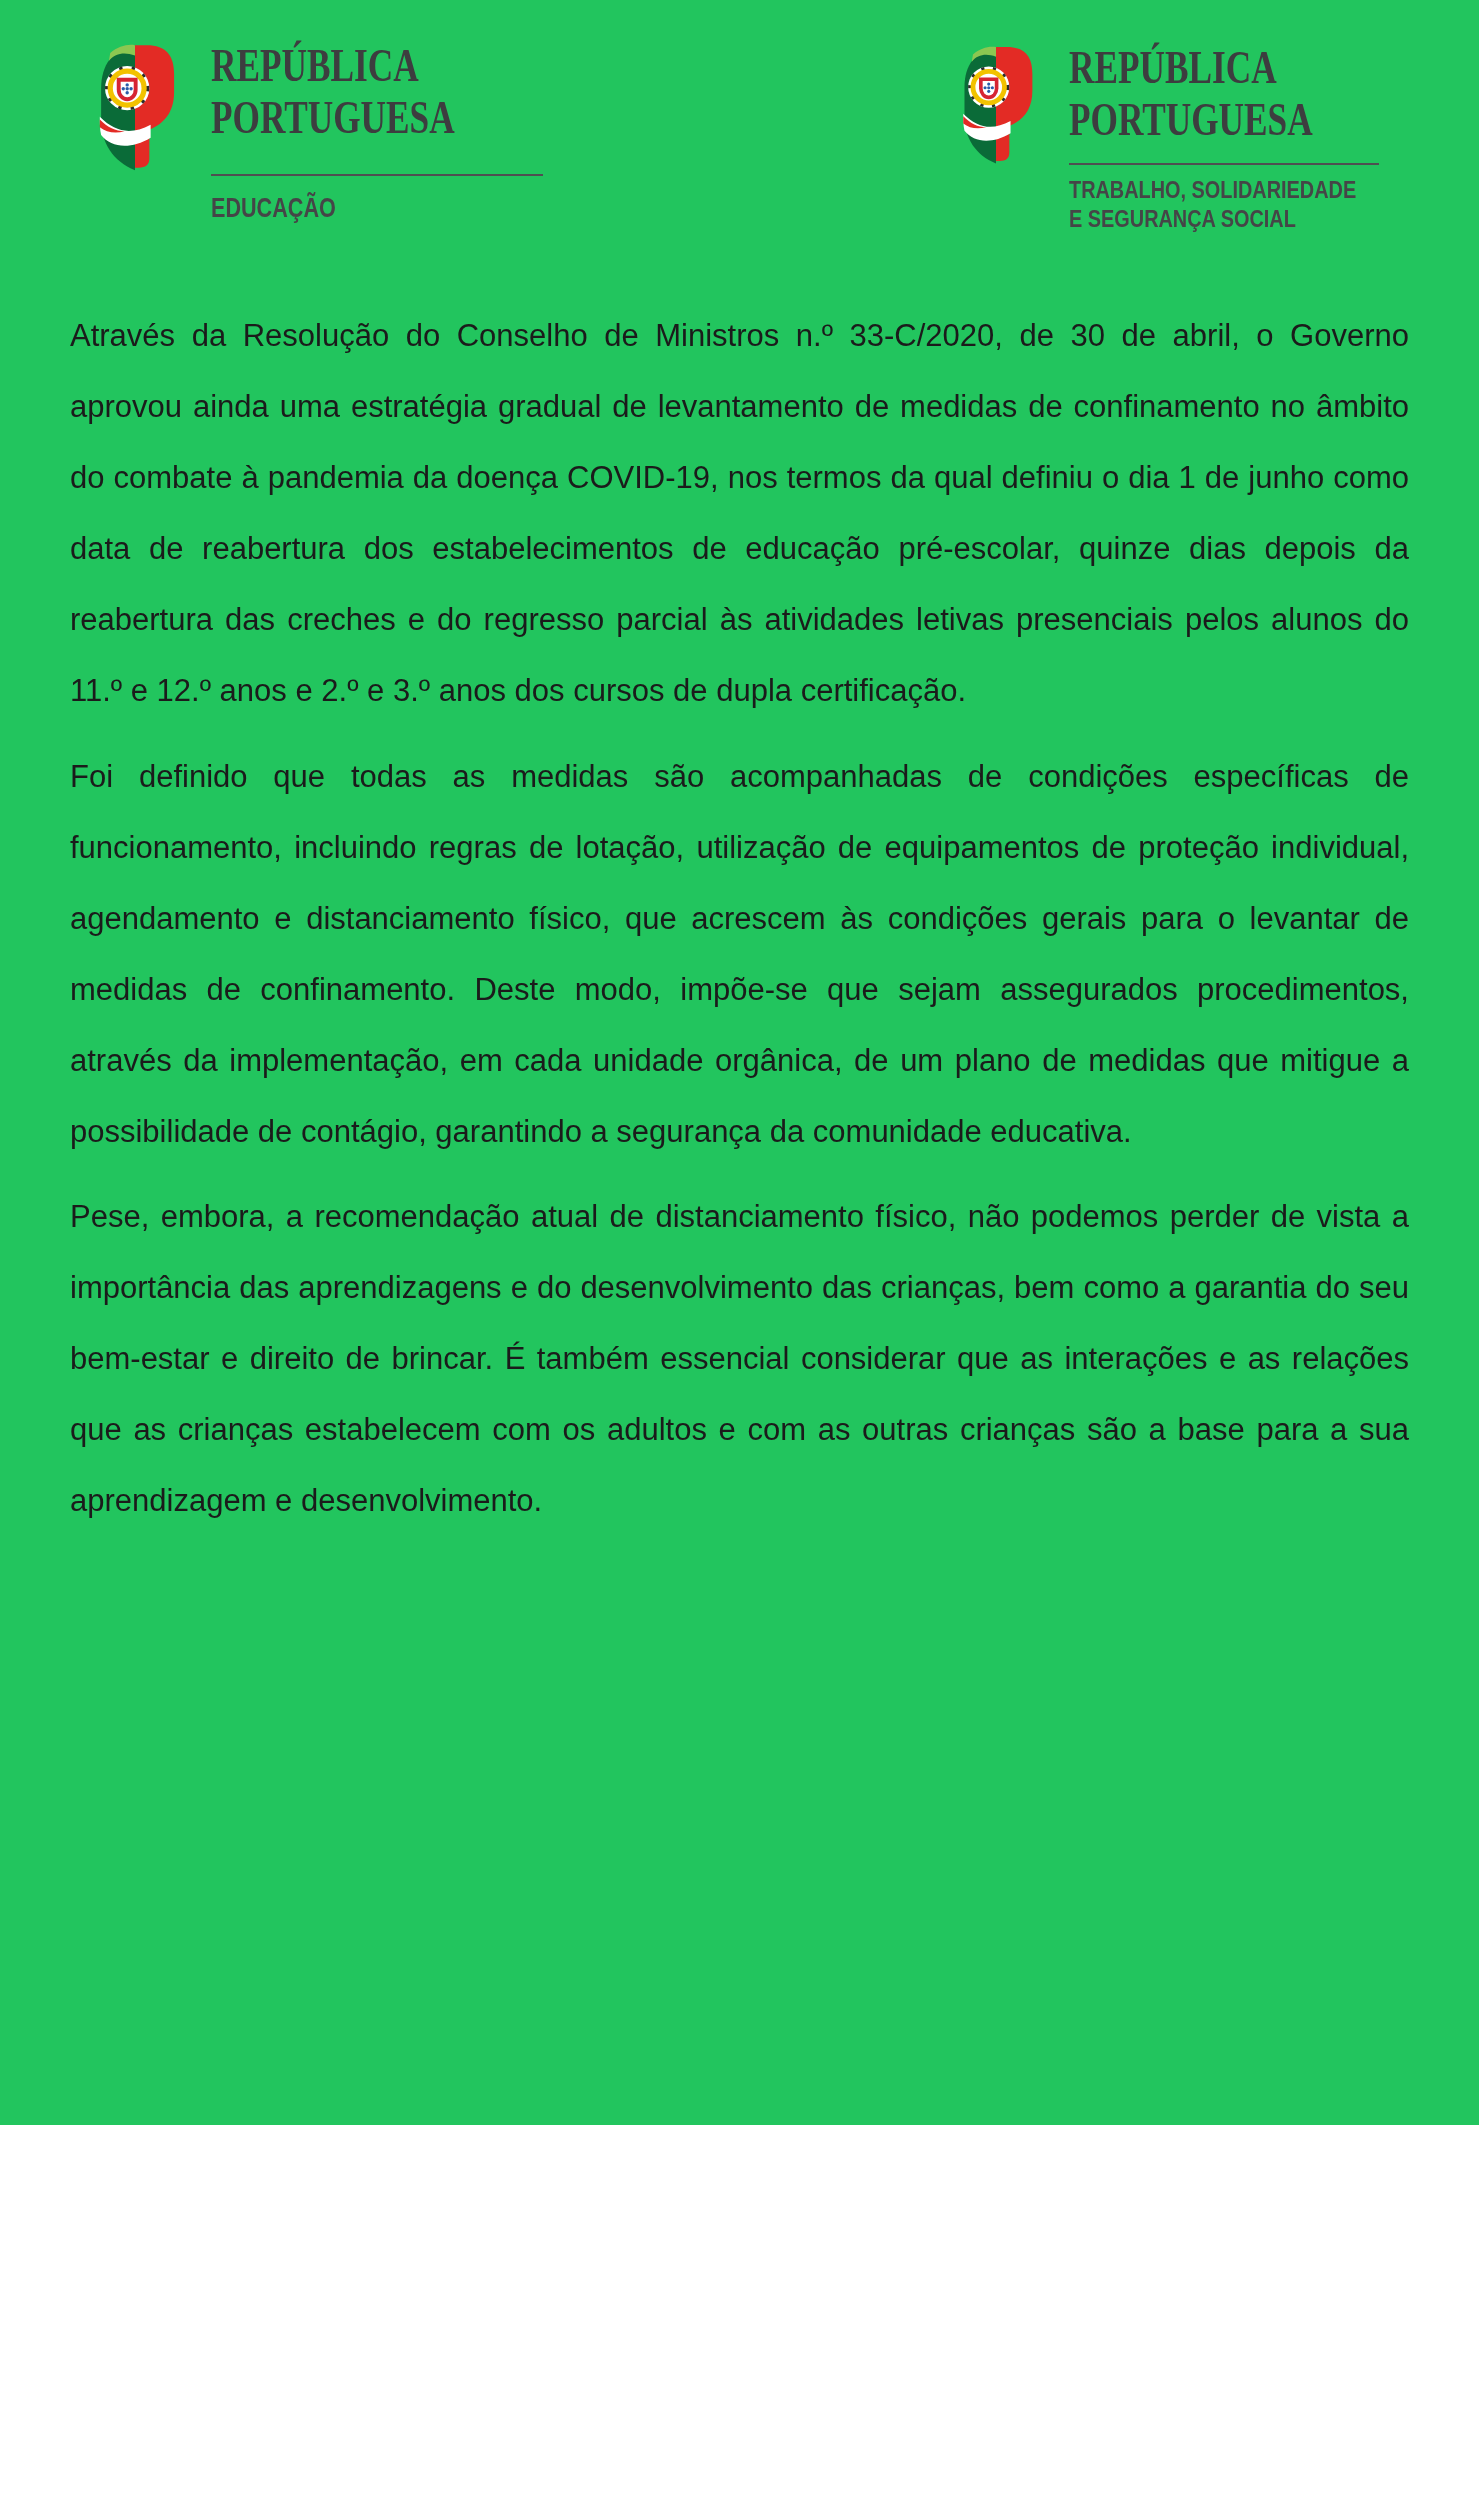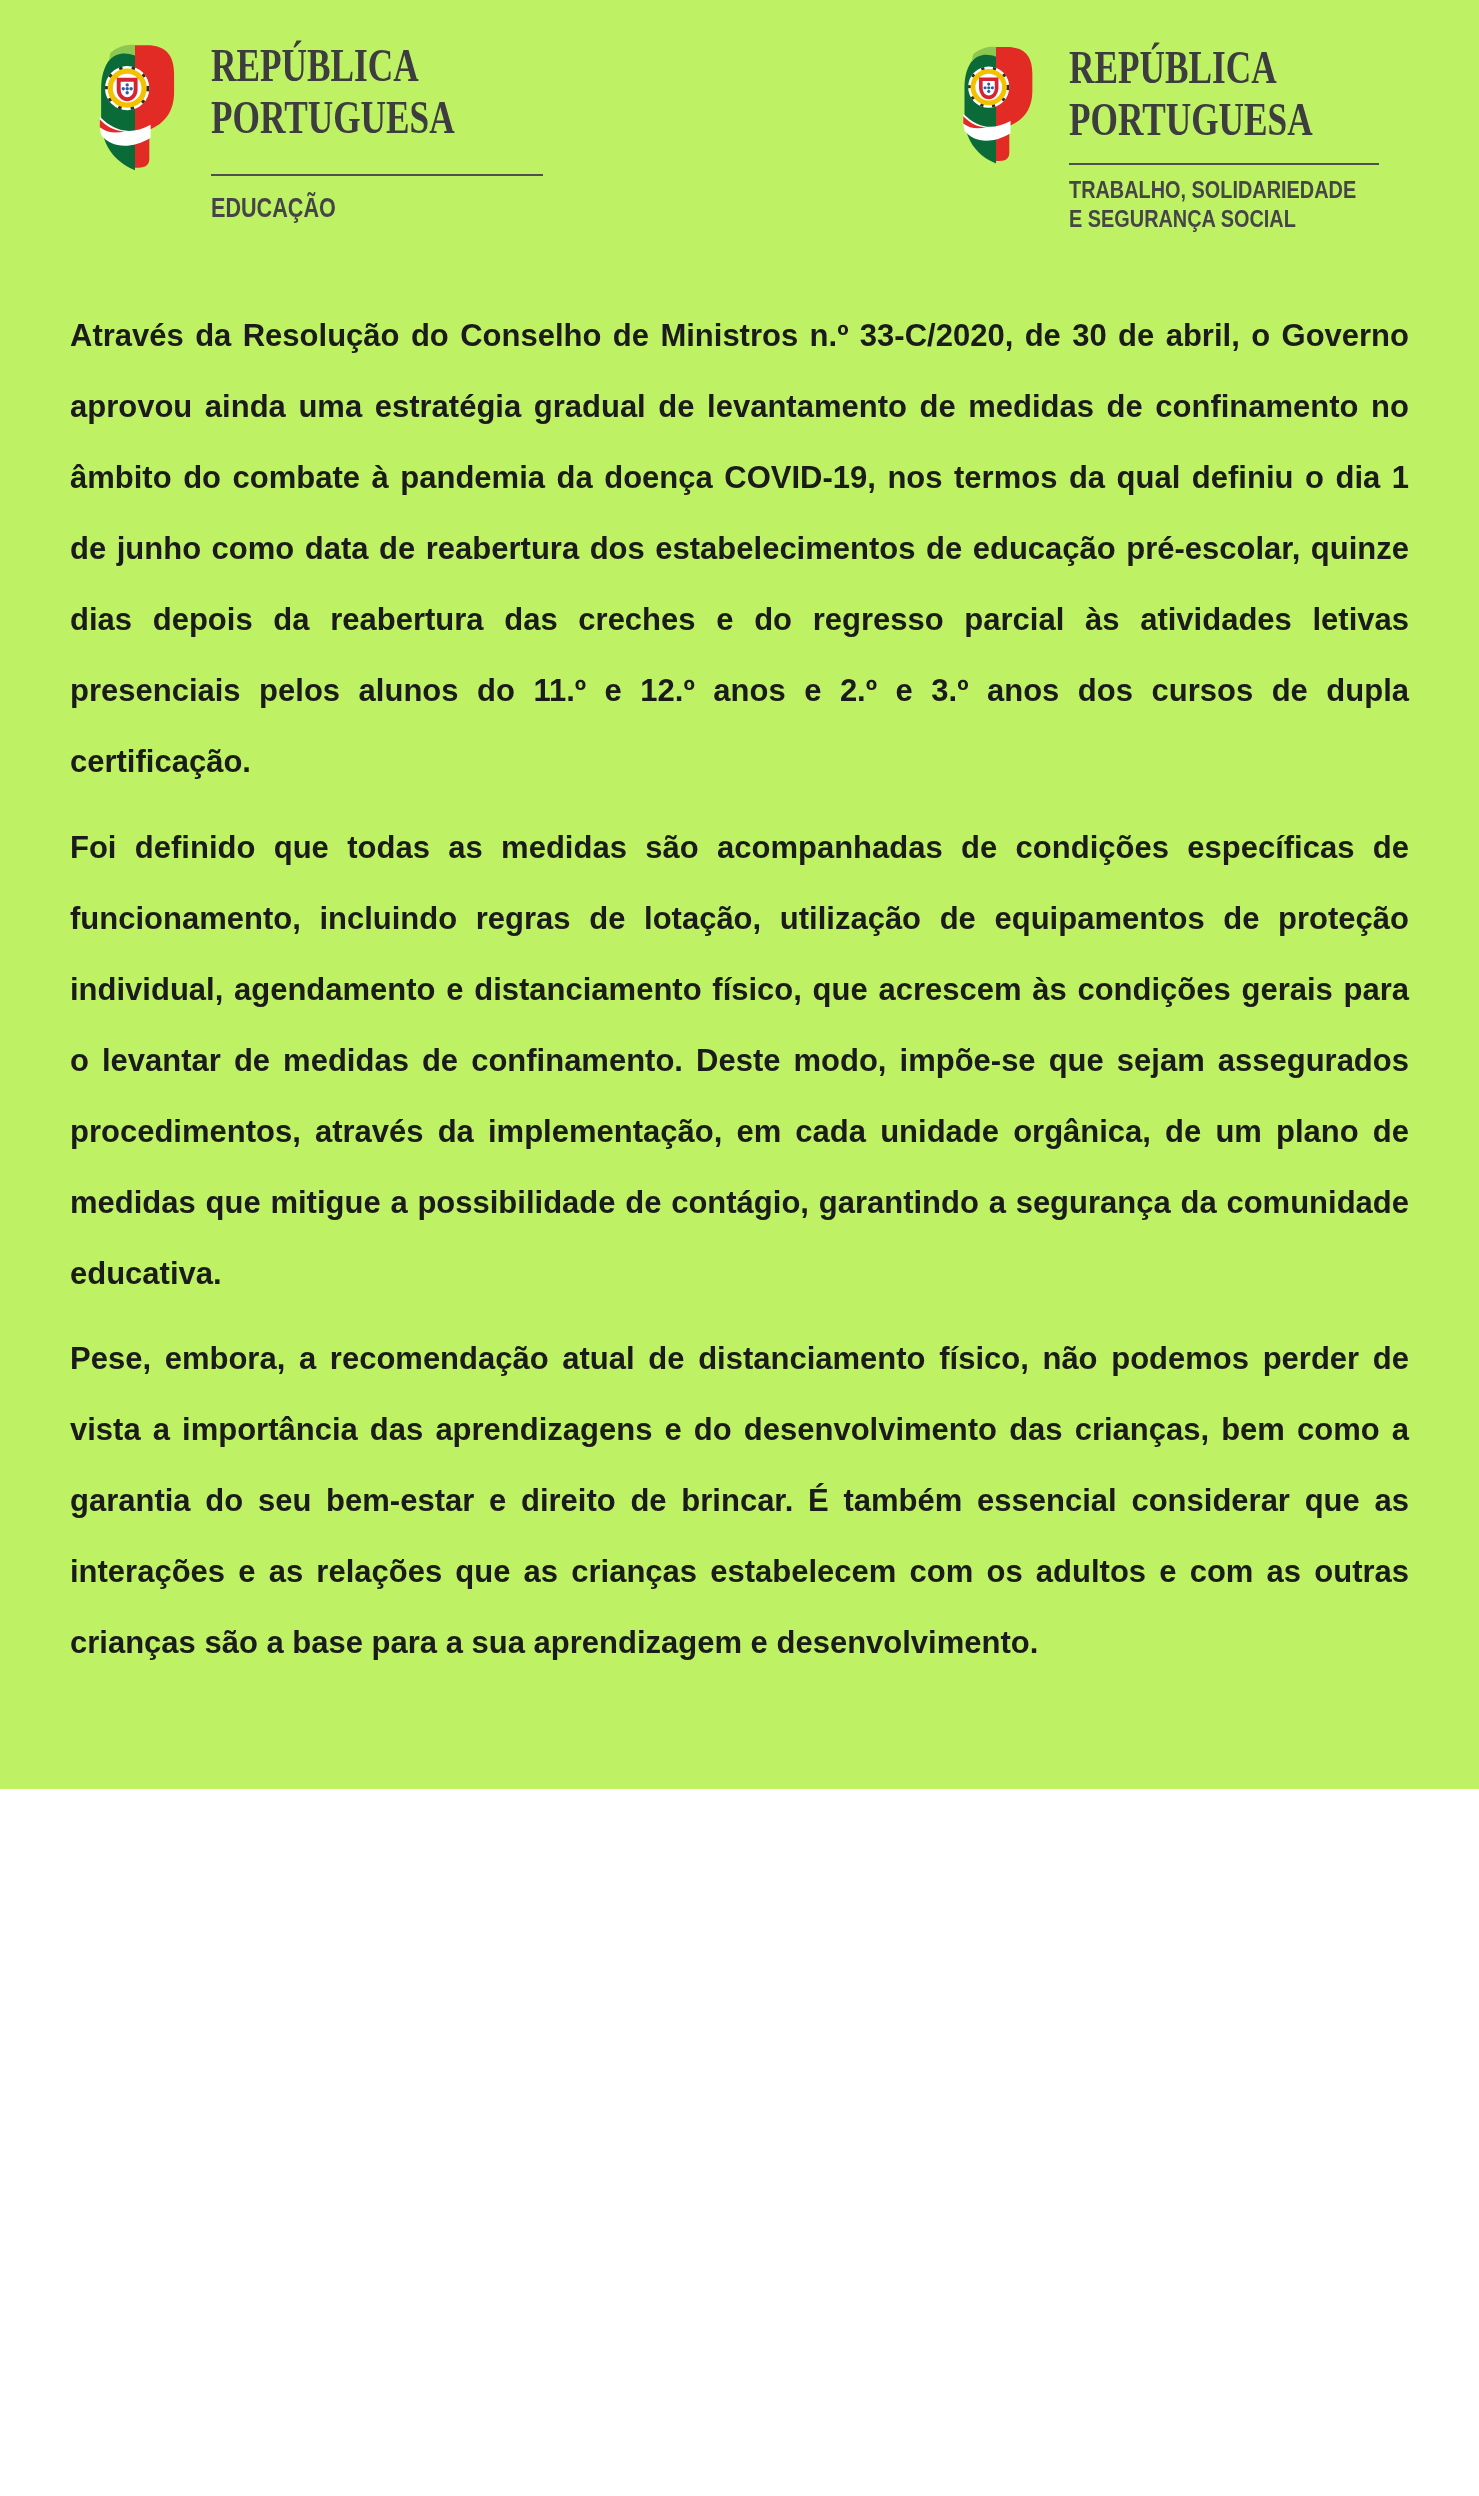--- a/index.html
+++ b/index.html
@@ -1,19 +1,19 @@
 <!DOCTYPE html>
 <html><head>
 <meta charset="utf-8">
 <style>
   html,body{margin:0;padding:0;background:#ffffff;}
   .page{
     position:relative;
-    width:1479px;height:1789px;
-    background:#bef264;
+    width:1479px;height:2125px;
+    background:#22c55e;
     overflow:hidden;
     font-family:"Liberation Sans",sans-serif;
     color:#1b1b1b;
   }
   
   .logo{position:absolute;display:flex;align-items:flex-start;}
   .logo-left{left:92px;top:39px;}
   .logo-right{left:956px;top:41px;}
   .logo-mark{flex:0 0 auto;display:block;}
   .logo-left  .logo-mark{width:86px;height:140px;}
@@ -37,21 +37,21 @@
   }
   .logo-left  .logo-ministry{margin-top:15.6px;font-size:27px;line-height:33px;transform:scaleX(.80);}
   .logo-right .logo-ministry{margin-top:11.7px;font-size:23.4px;line-height:29px;transform:scaleX(.85);}
   
   main{padding:300px 70px 0 70px;}
   .para{
     margin:0 0 14.6px 0;
     font-size:31px;
     line-height:71px;
     text-align:justify;
-    font-weight:700;
+    font-weight:400;
     color:#1b1b1b;
   }
   
   .page-number{
     position:absolute;
     top:2397px;right:57px;
     font-size:32px;line-height:39px;
     color:#161616;
   }
 </style>

